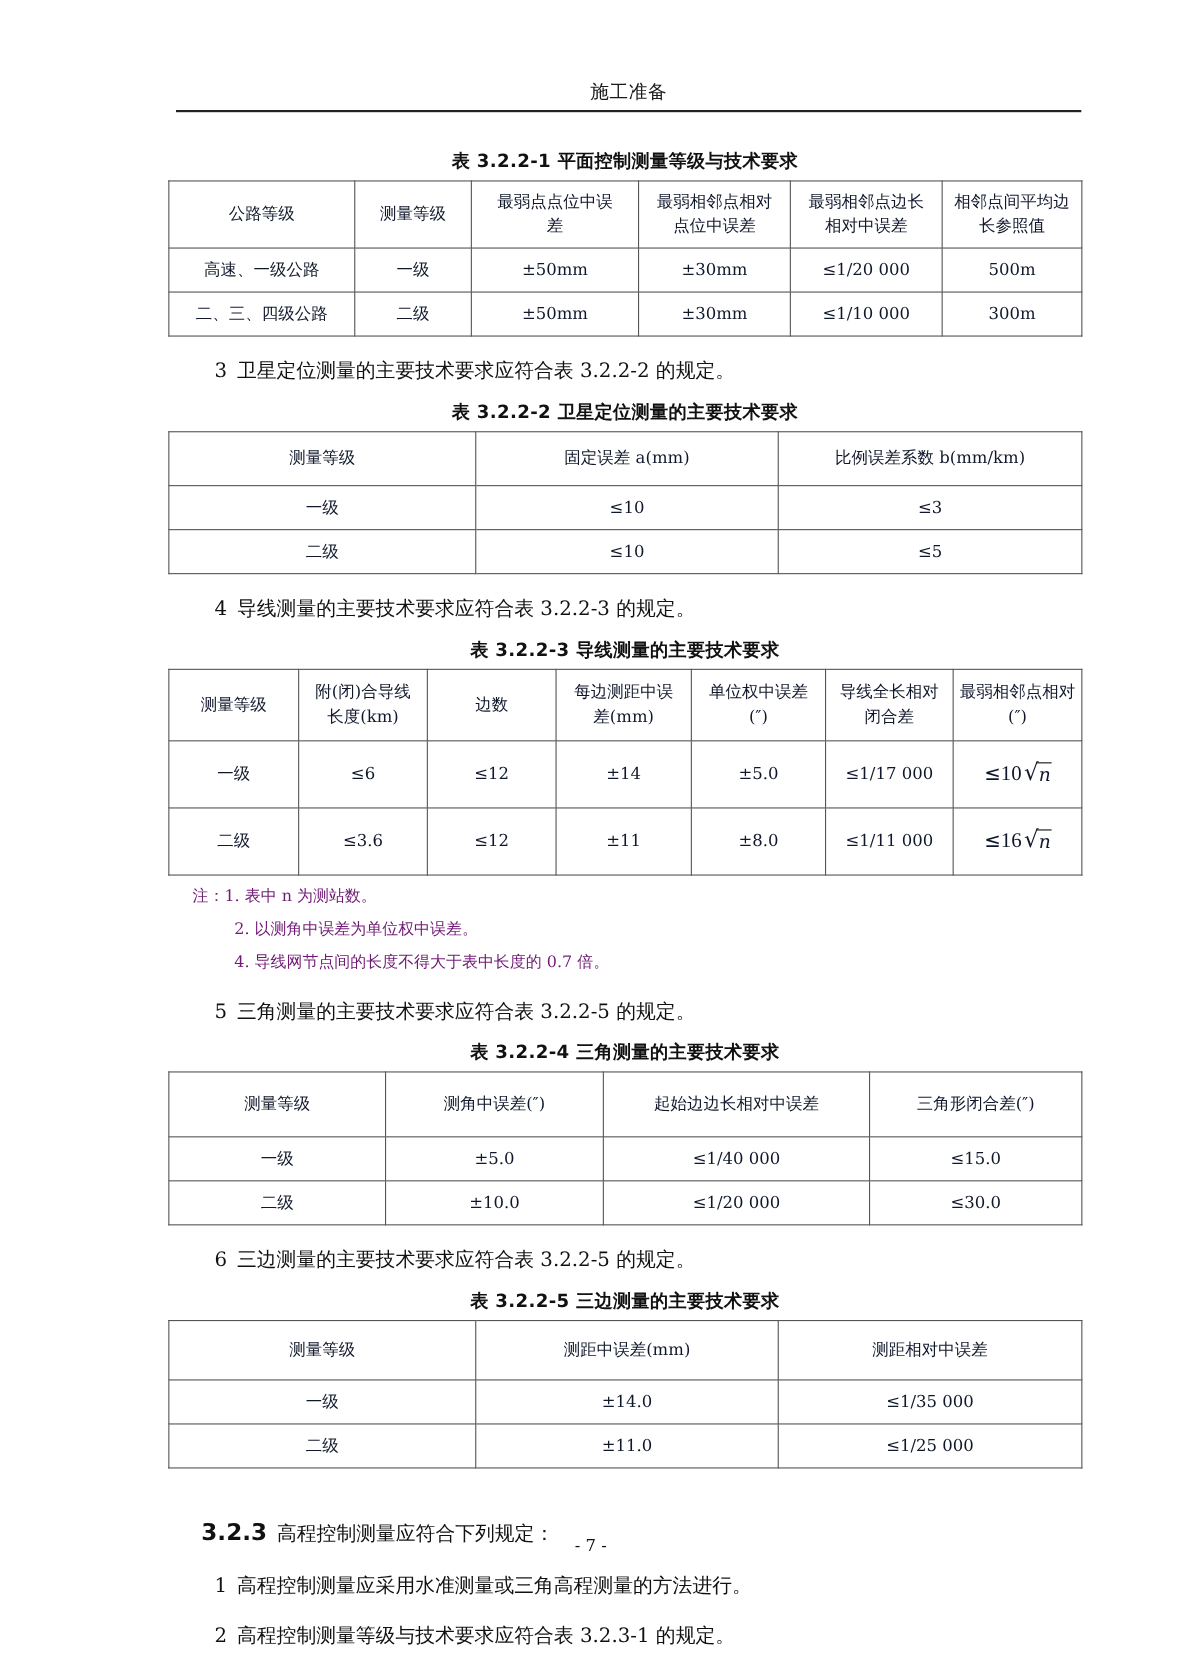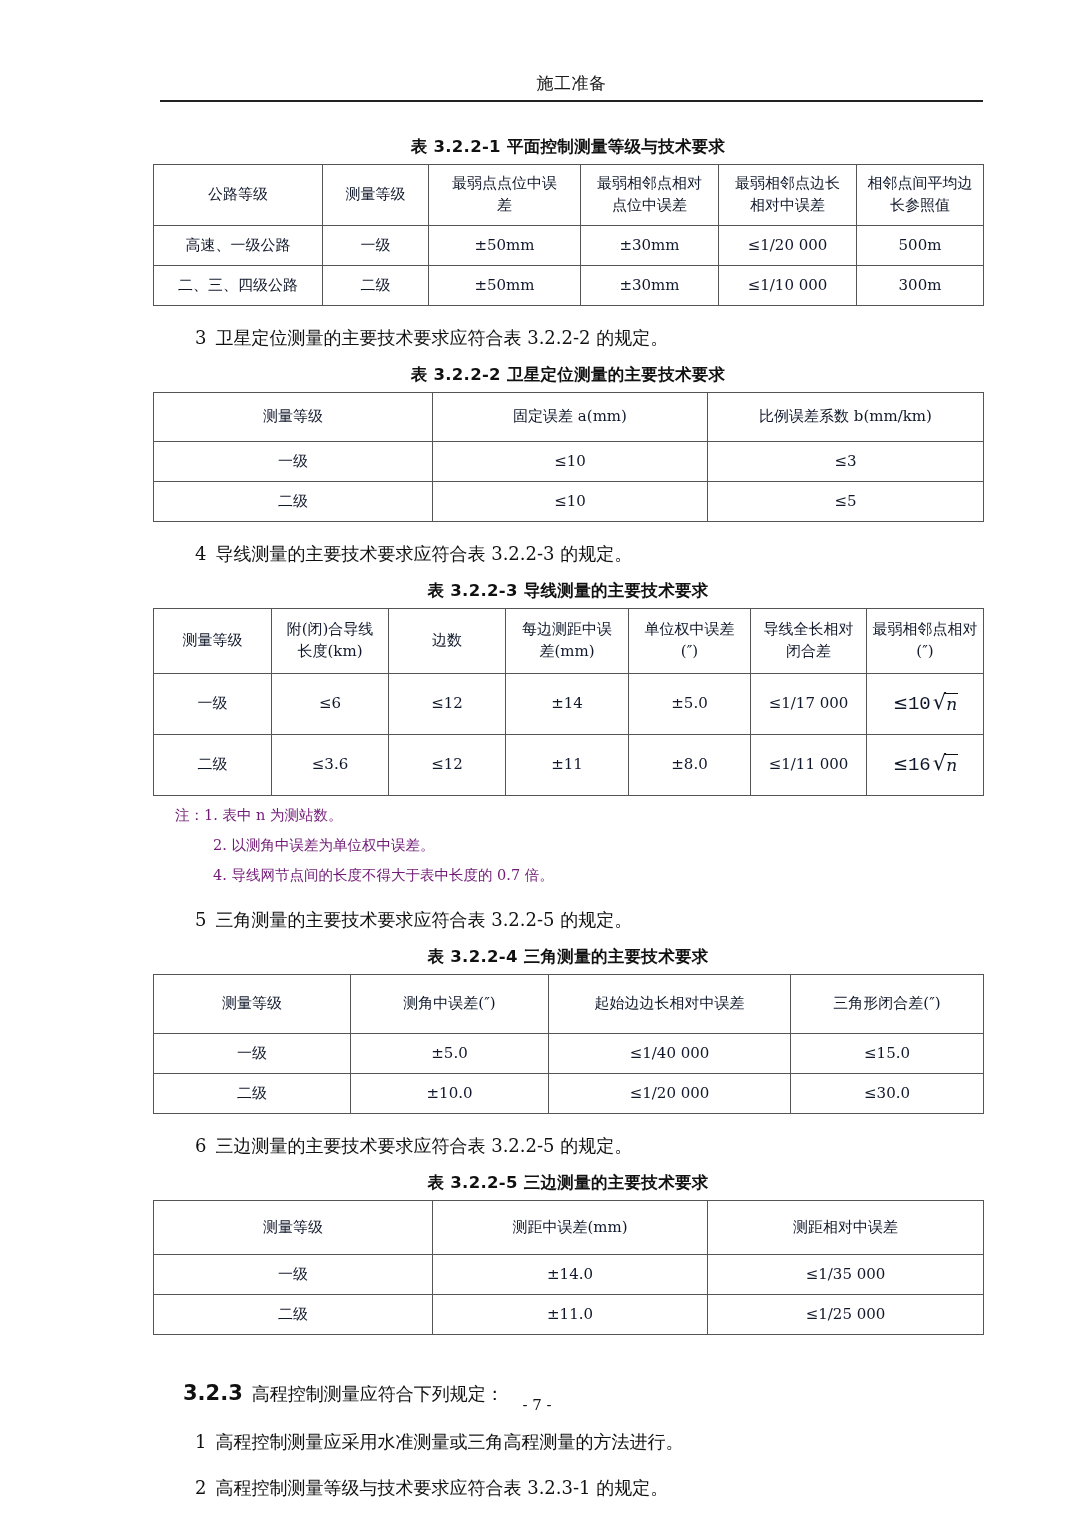--- a/index.html
+++ b/index.html
@@ -128,21 +128,21 @@
   .notes .note-indent { display: inline-block; width: 38px; }
 
   
   .sqrt-expr {
     display: inline-block;
     font-size: 19px;
     white-space: nowrap;
     line-height: 1;
   }
   .sqrt-expr .le { font-family: "DejaVu Sans", "Liberation Sans", sans-serif; font-size: 18px; }
-  .sqrt-expr .coef { font-family: Liberation Mono, monospace; }
+  .sqrt-expr .coef { font-family: Liberation Serif, serif; }
   .sqrt-expr .radical {
     display: inline-block;
     position: relative;
     padding-left: 2px;
   }
   .sqrt-expr .radical .sign {
     font-size: 21px;
     font-family: "DejaVu Sans", "Liberation Sans", sans-serif;
   }
   .sqrt-expr .radical .rad-var {

